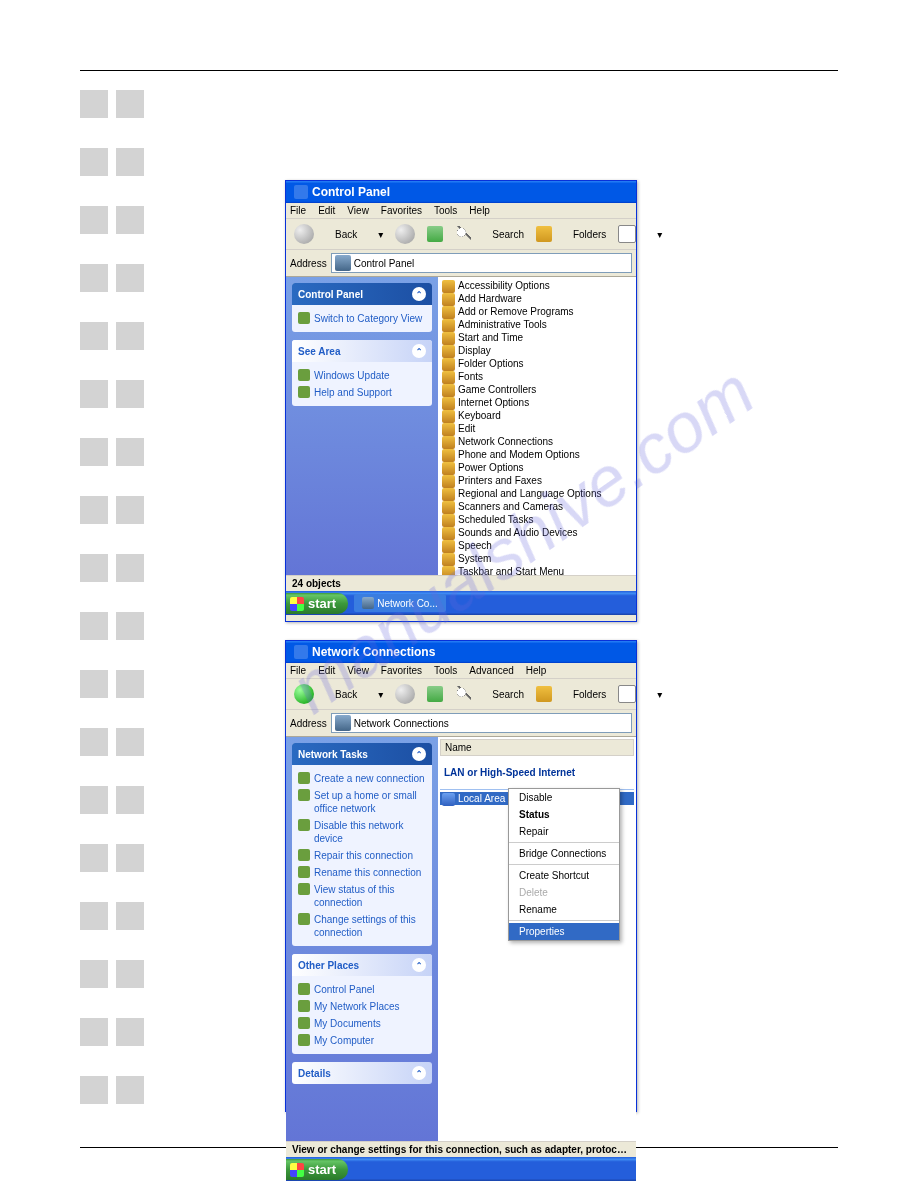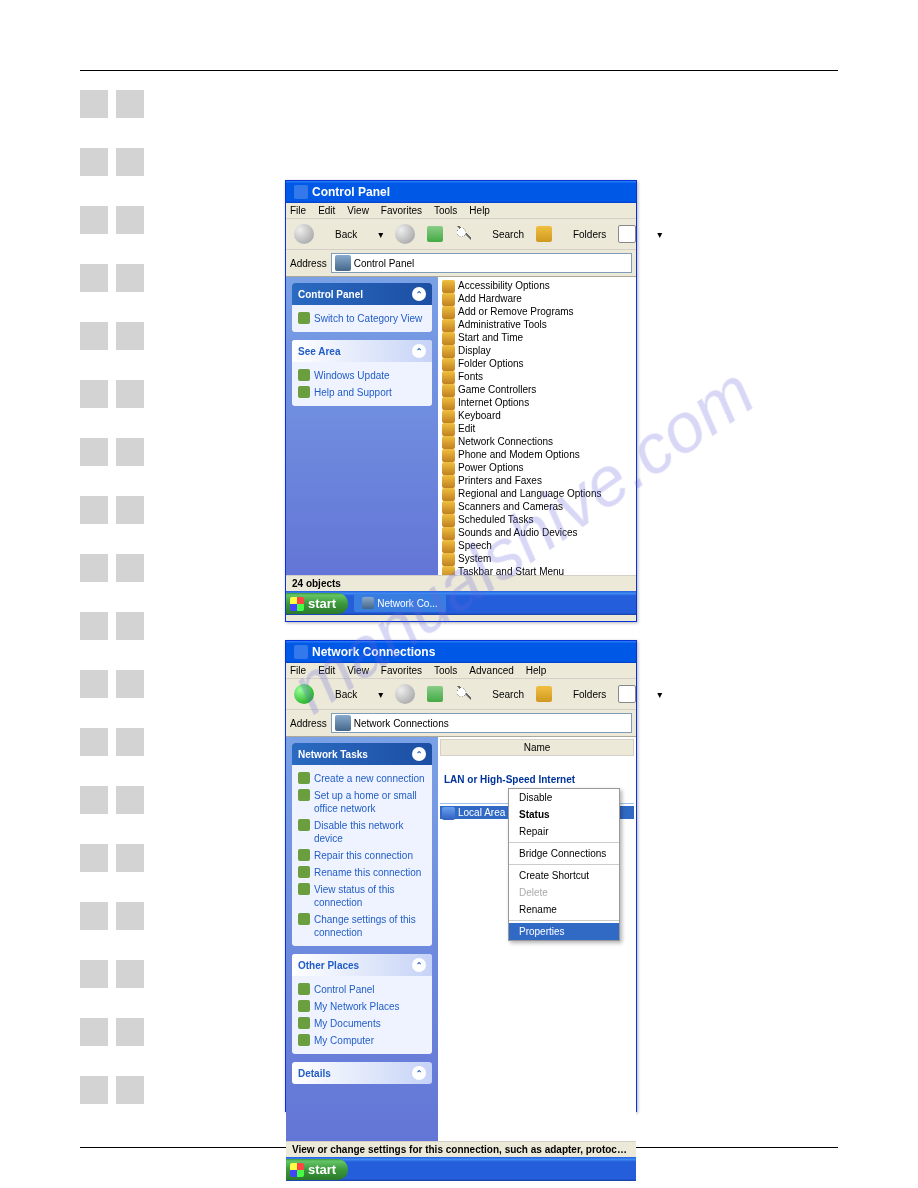--- a/index.html
+++ b/index.html
@@ -203,25 +203,24 @@
     left: 2px; top: 1px;
     width: 13px; height: 13px;
     background: linear-gradient(#f0c040,#c08020);
     border-radius: 2px;
   }
   .mainlist .colhead {
     background: #ece9d8;
     border: 1px solid #d4d0c8;
     padding: 2px 4px;
     font-size: 10px;
-    text-align: center;
   }
   .mainlist .grouphead {
     font-weight: bold;
-    padding: 18px 4px;
+    padding: 11px 4px;
     border-bottom: 1px solid #a0c0f0;
     color: #003399;
     margin-bottom: 2px;
   }
   .mainlist .sel-item {
     background: #316ac5;
     color: #fff;
     padding: 1px 2px 1px 18px;
     position: relative;
   }

